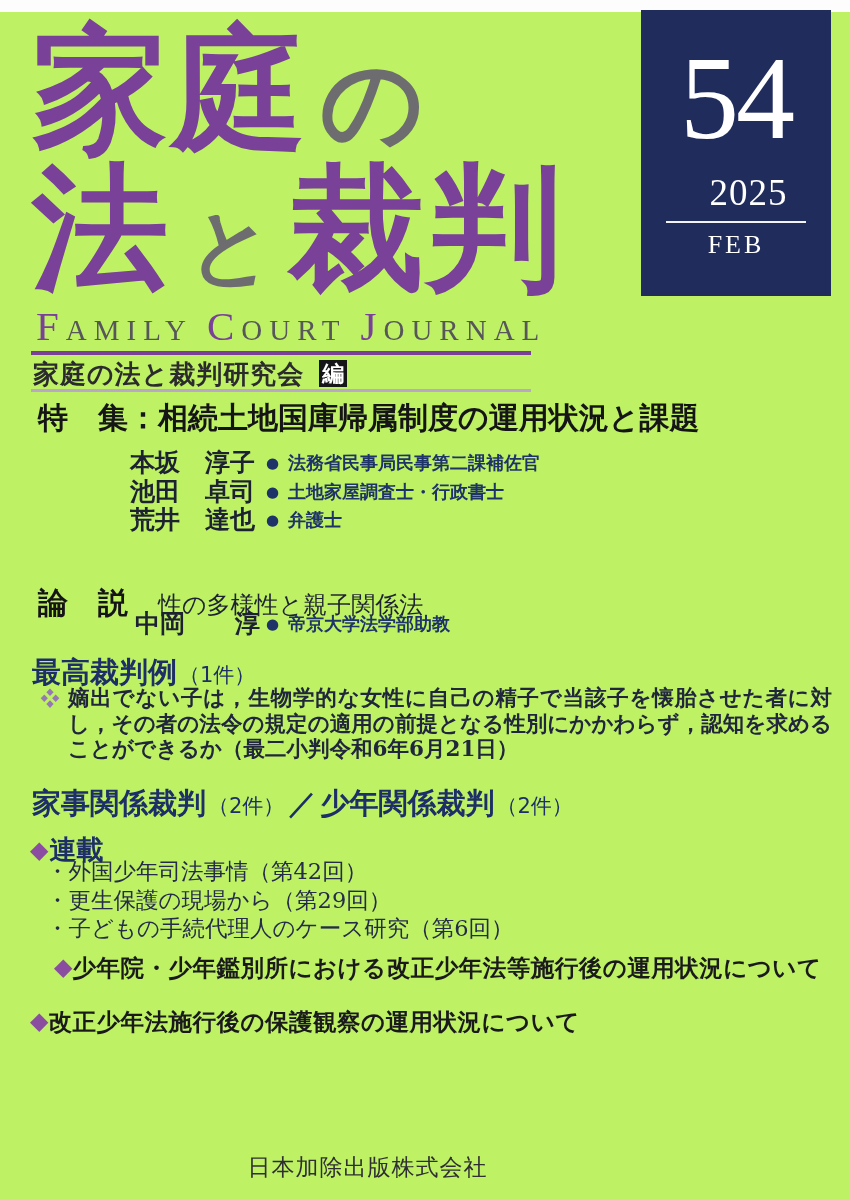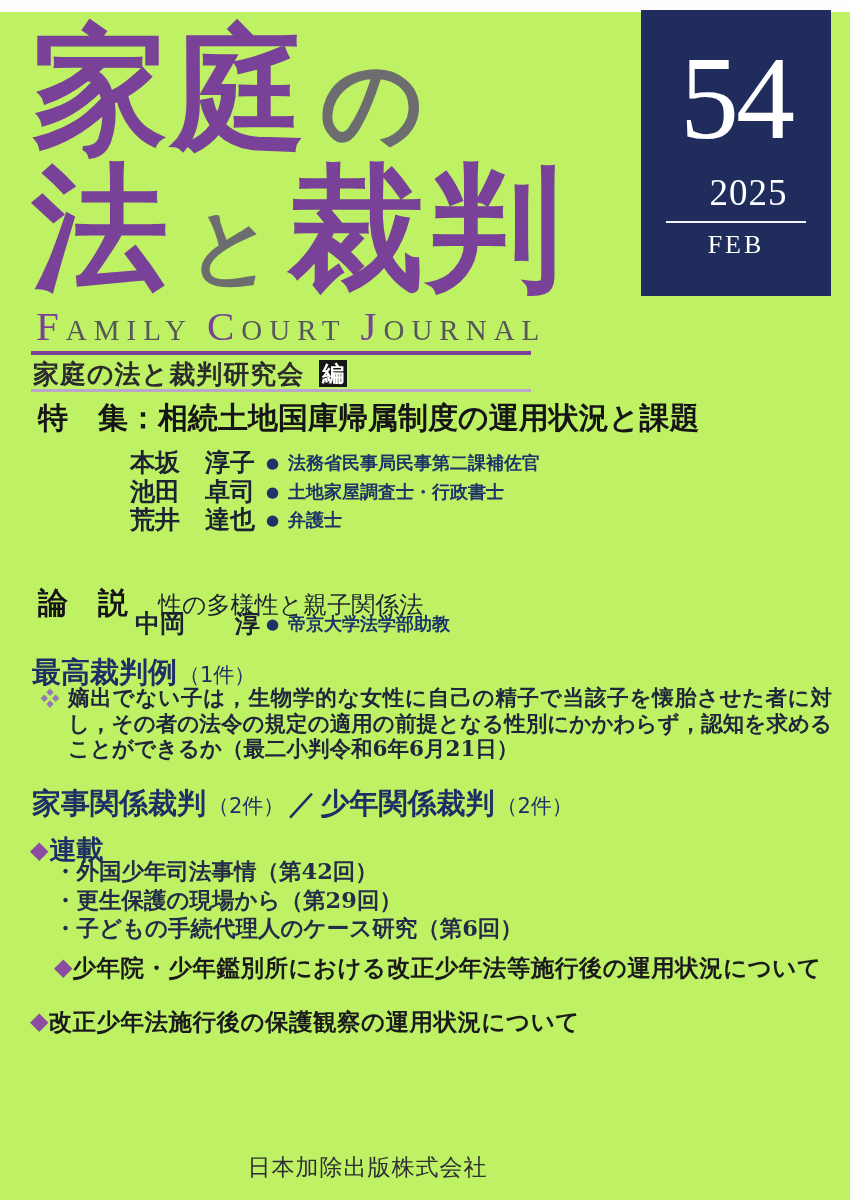--- a/index.html
+++ b/index.html
@@ -107,21 +107,21 @@
   .courts-heading .hd-sep { font-size: 28px; font-weight: 900; margin: 0 4px; }
 
   
   .serial-heading { position: absolute; left: 30px; top: 832px; white-space: nowrap; }
   .diamond { color: #8a4d9f; font-size: 24px; vertical-align: 1px; }
   .serial-heading .hd-text { font-size: 27px; font-weight: 900; color: #1d2f66; margin-left: 1px; }
   .serial-list { position: absolute; left: 46px; top: 857px; }
   .serial-item {
     height: 28.5px; white-space: nowrap;
     font-family: "DejaVu Serif", "Liberation Serif", serif;
-    font-size: 22.5px; font-weight: 700; color: #242c49; line-height: 28.5px; margin-left: 8px;
+    font-size: 22.5px; font-weight: 400; color: #242c49; line-height: 28.5px;
   }
 
   
   .article-line { position: absolute; left: 30px; white-space: nowrap; }
   .article-line .art-text { font-size: 23.5px; font-weight: 900; color: #1a1a1d; letter-spacing: 0.5px; }
   .article-1 { top: 952px; margin-left: 24px; }
   .article-2 { top: 1006px; }
 
   
   .publisher {

